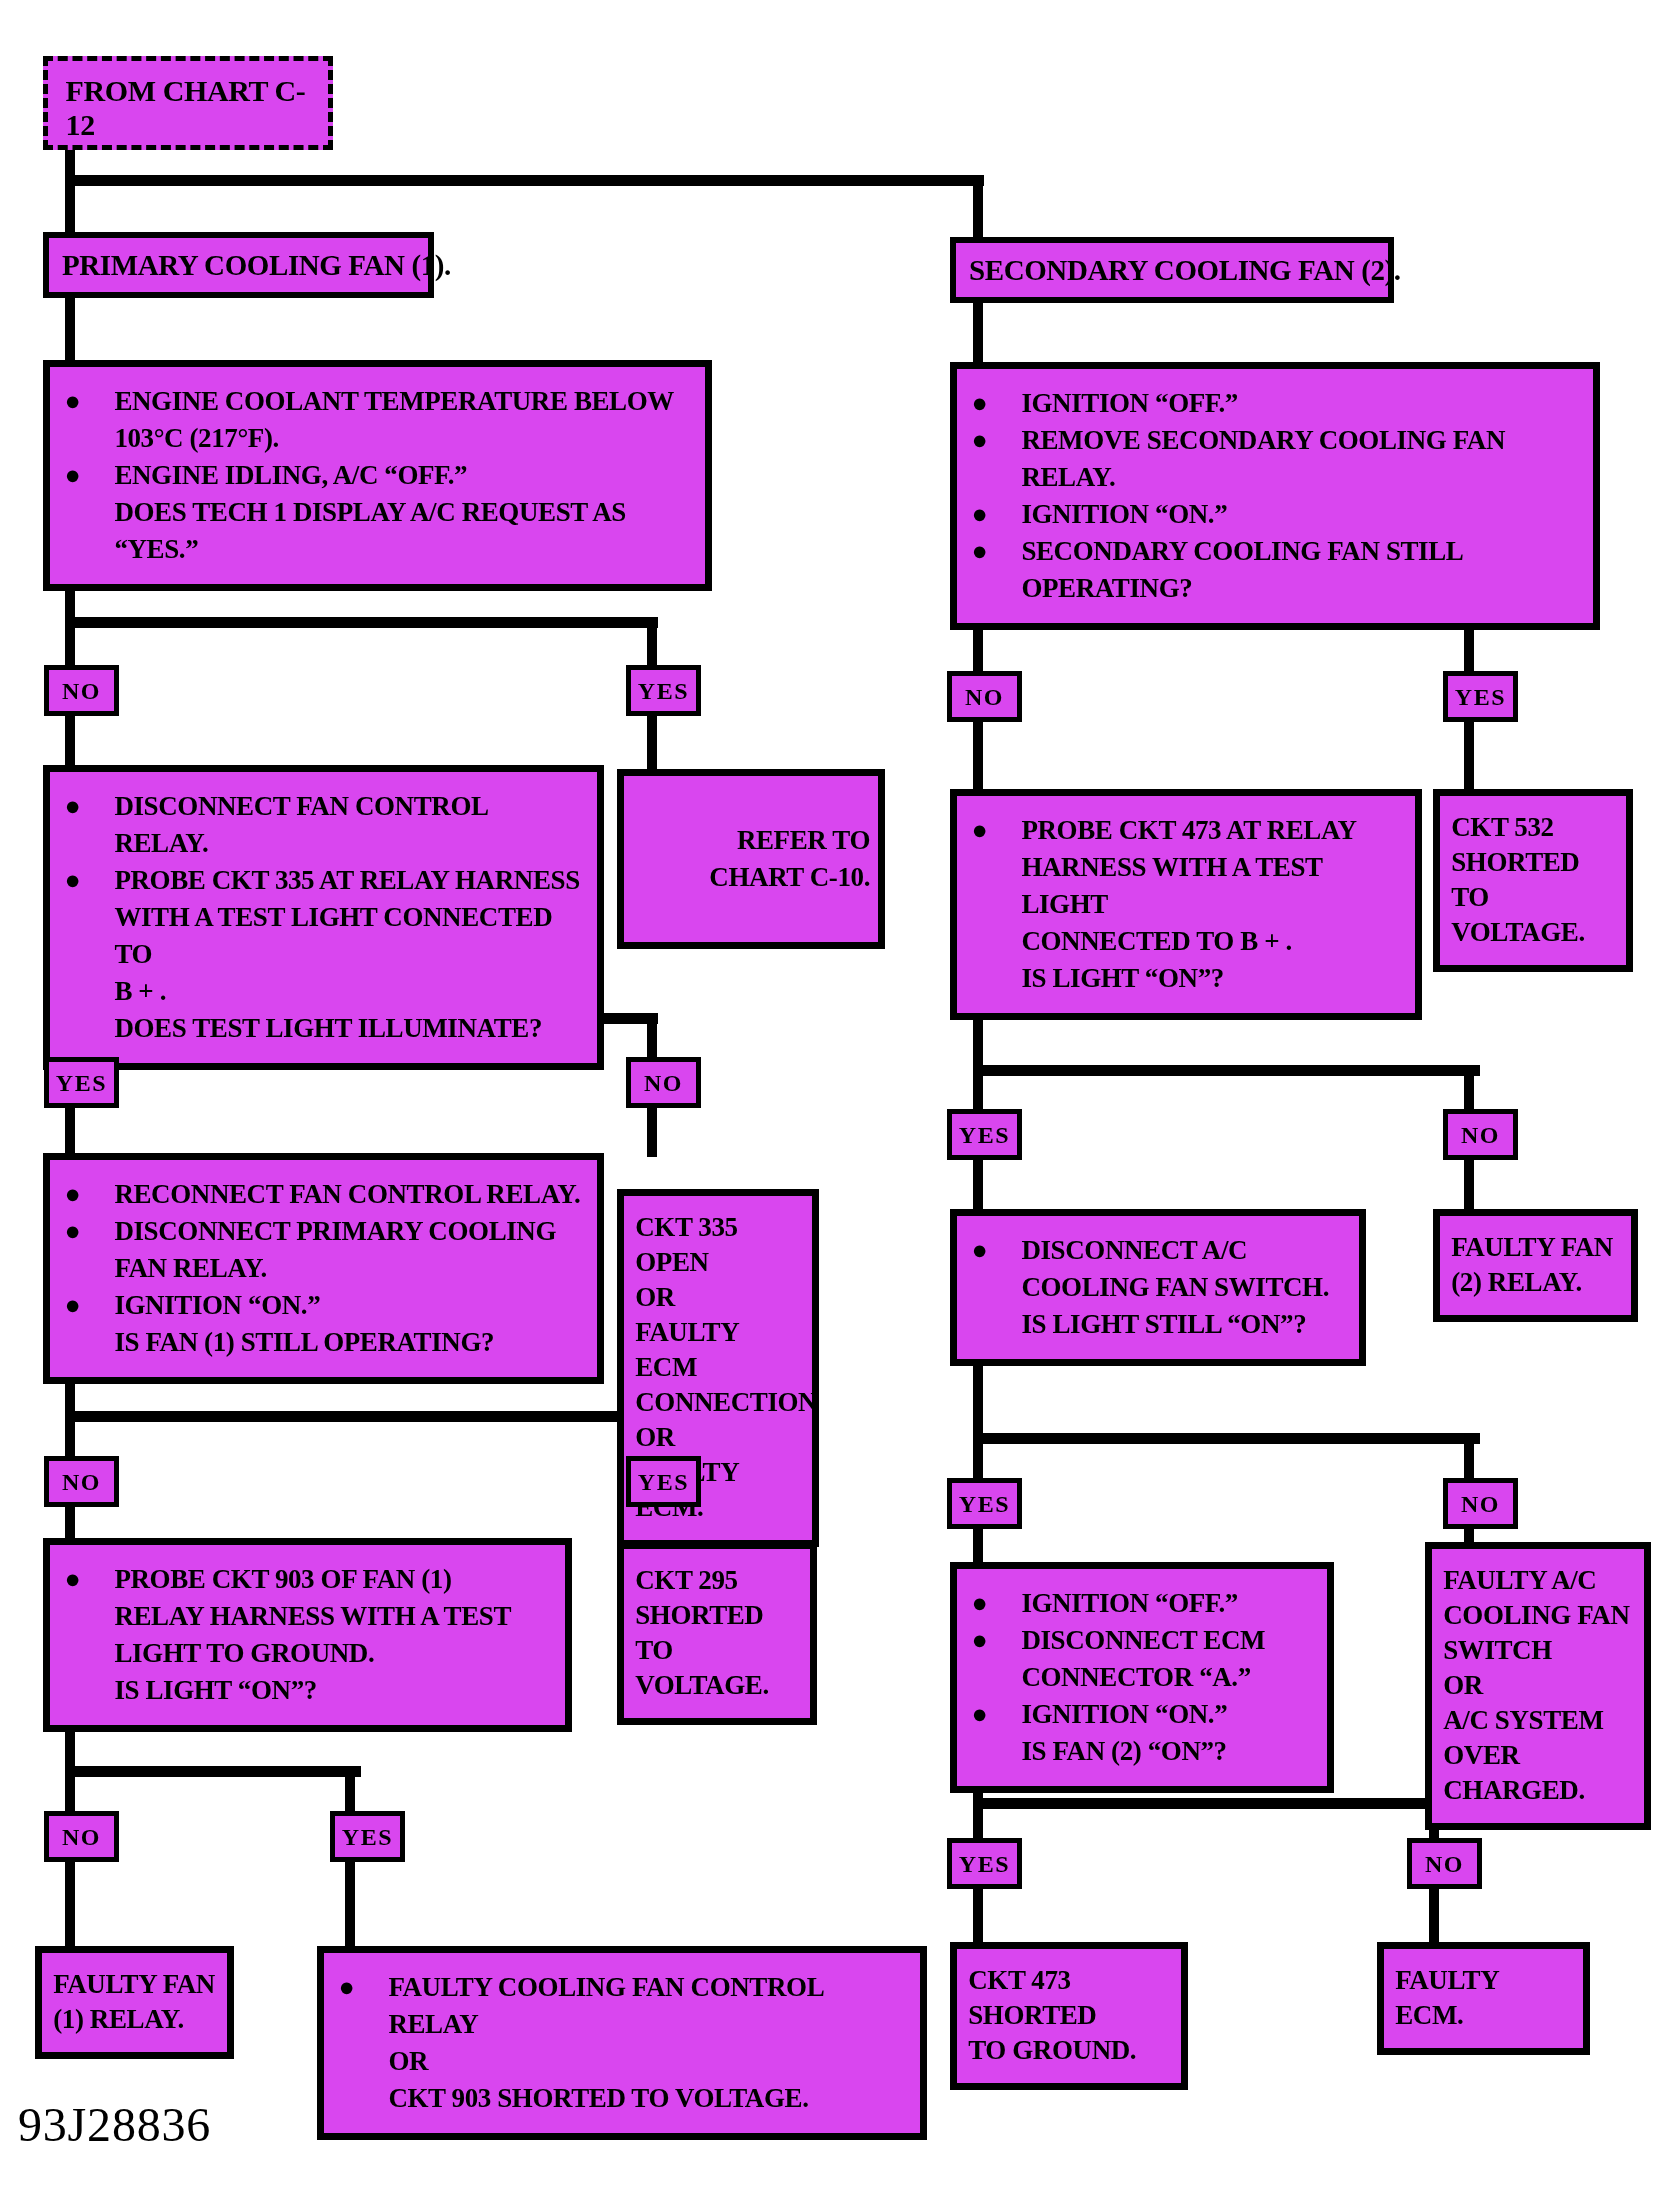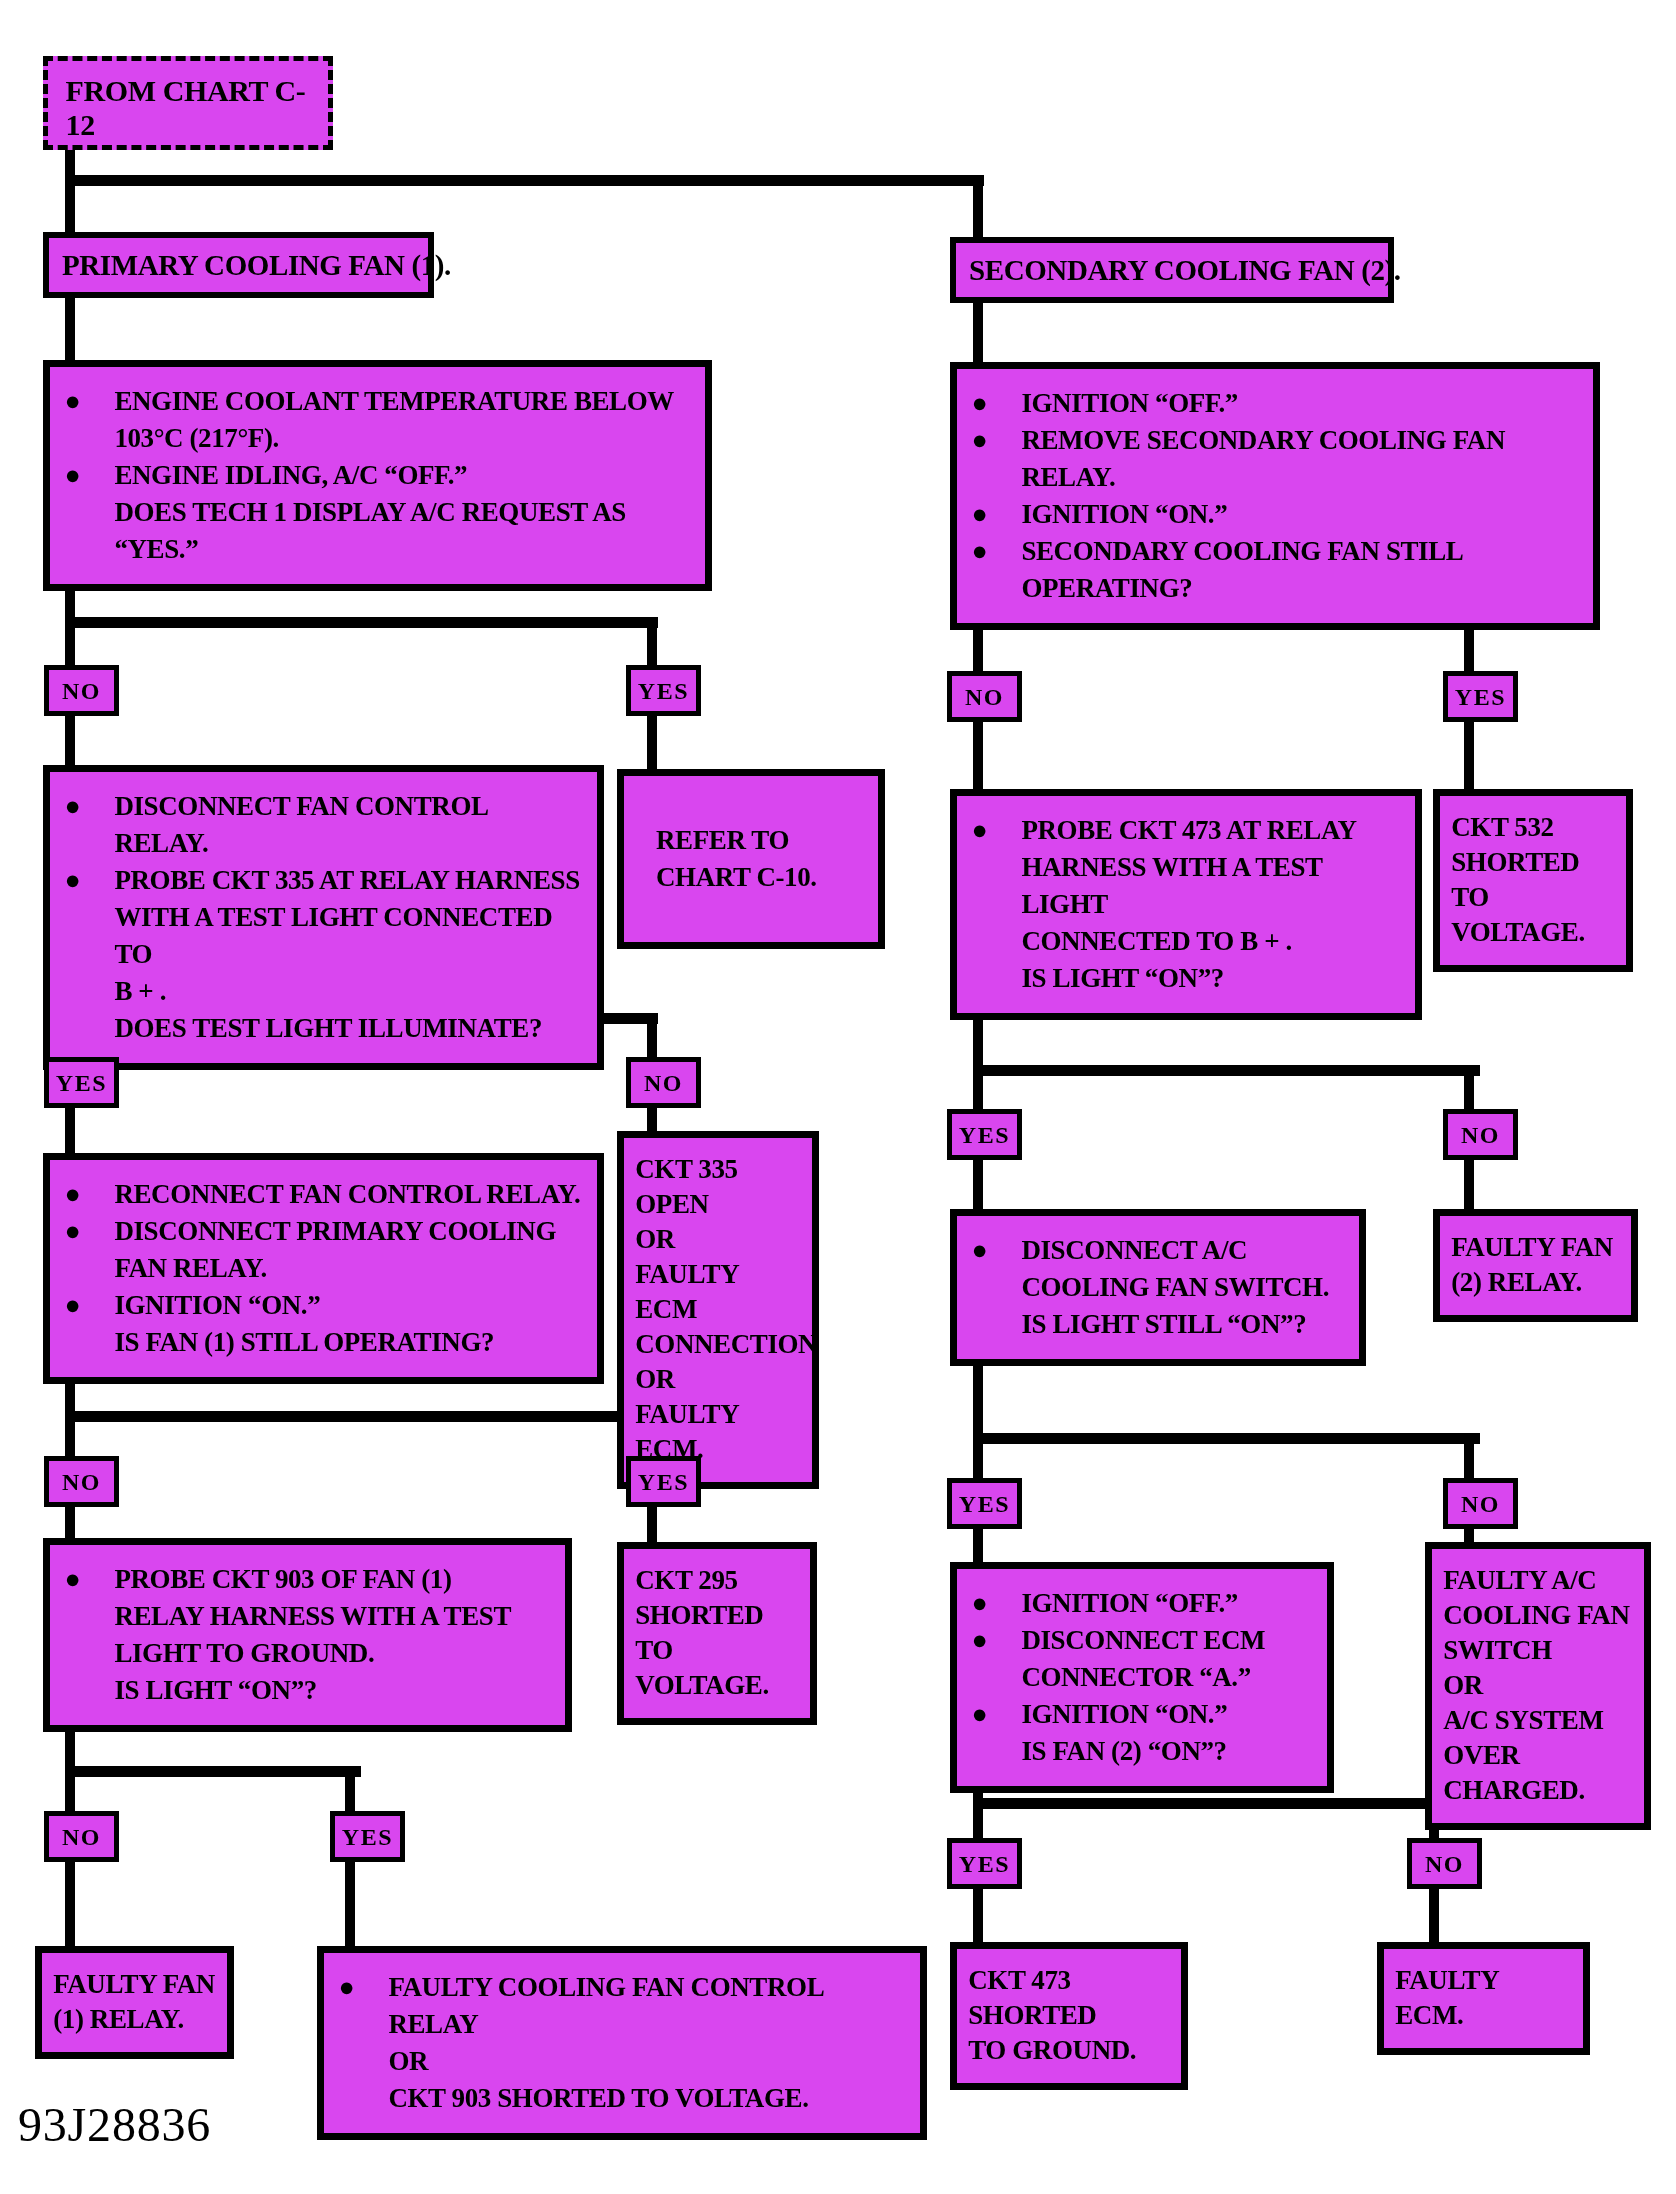--- a/index.html
+++ b/index.html
@@ -21,21 +21,21 @@
     font-size:30px;padding:13px 17.6px;
   }
   .titlebox{
     height:66px;border-width:6.4px;font-size:29px;
     display:flex;align-items:center;padding:0 13px;white-space:nowrap;
   }
   .qbox{font-size:27px;line-height:37px;padding:16px 11.2px;}
   .termbox{font-size:27px;line-height:35px;padding:14.4px 11.2px;}
   .referbox{
     font-size:27px;line-height:37px;padding:8px 8px 8px 32px;
-    display:flex;flex-direction:column;justify-content:center;
+    display:flex;flex-direction:column;justify-content:center;align-items:flex-end;
   }
   .ansbox{
     width:75px;height:51px;border-width:5.6px;
     display:flex;align-items:center;justify-content:center;
     font-size:24px;letter-spacing:1.6px;padding-top:1.6px;
   }
   .tline{display:flex;}
   .bu{flex:0 0 50px;padding-left:3.2px;}
   .tx{flex:1;}
   .figno{
@@ -150,21 +150,21 @@
       </div>
       <div class="tline">
         <span class="bu">●</span>
         <span class="tx">IGNITION “ON.”</span>
       </div>
       <div class="tline">
         <span class="bu"></span>
         <span class="tx">IS FAN (1) STILL OPERATING?</span>
       </div>
     </div>
-  <div class="box termbox" style="left:617px;top:1131px;width:202px;">
+  <div class="box termbox" style="left:617px;top:1189px;width:202px;">
       <div class="tline">
         <span class="tx">CKT 335 OPEN</span>
       </div>
       <div class="tline">
         <span class="tx">OR</span>
       </div>
       <div class="tline">
         <span class="tx">FAULTY ECM</span>
       </div>
       <div class="tline">

